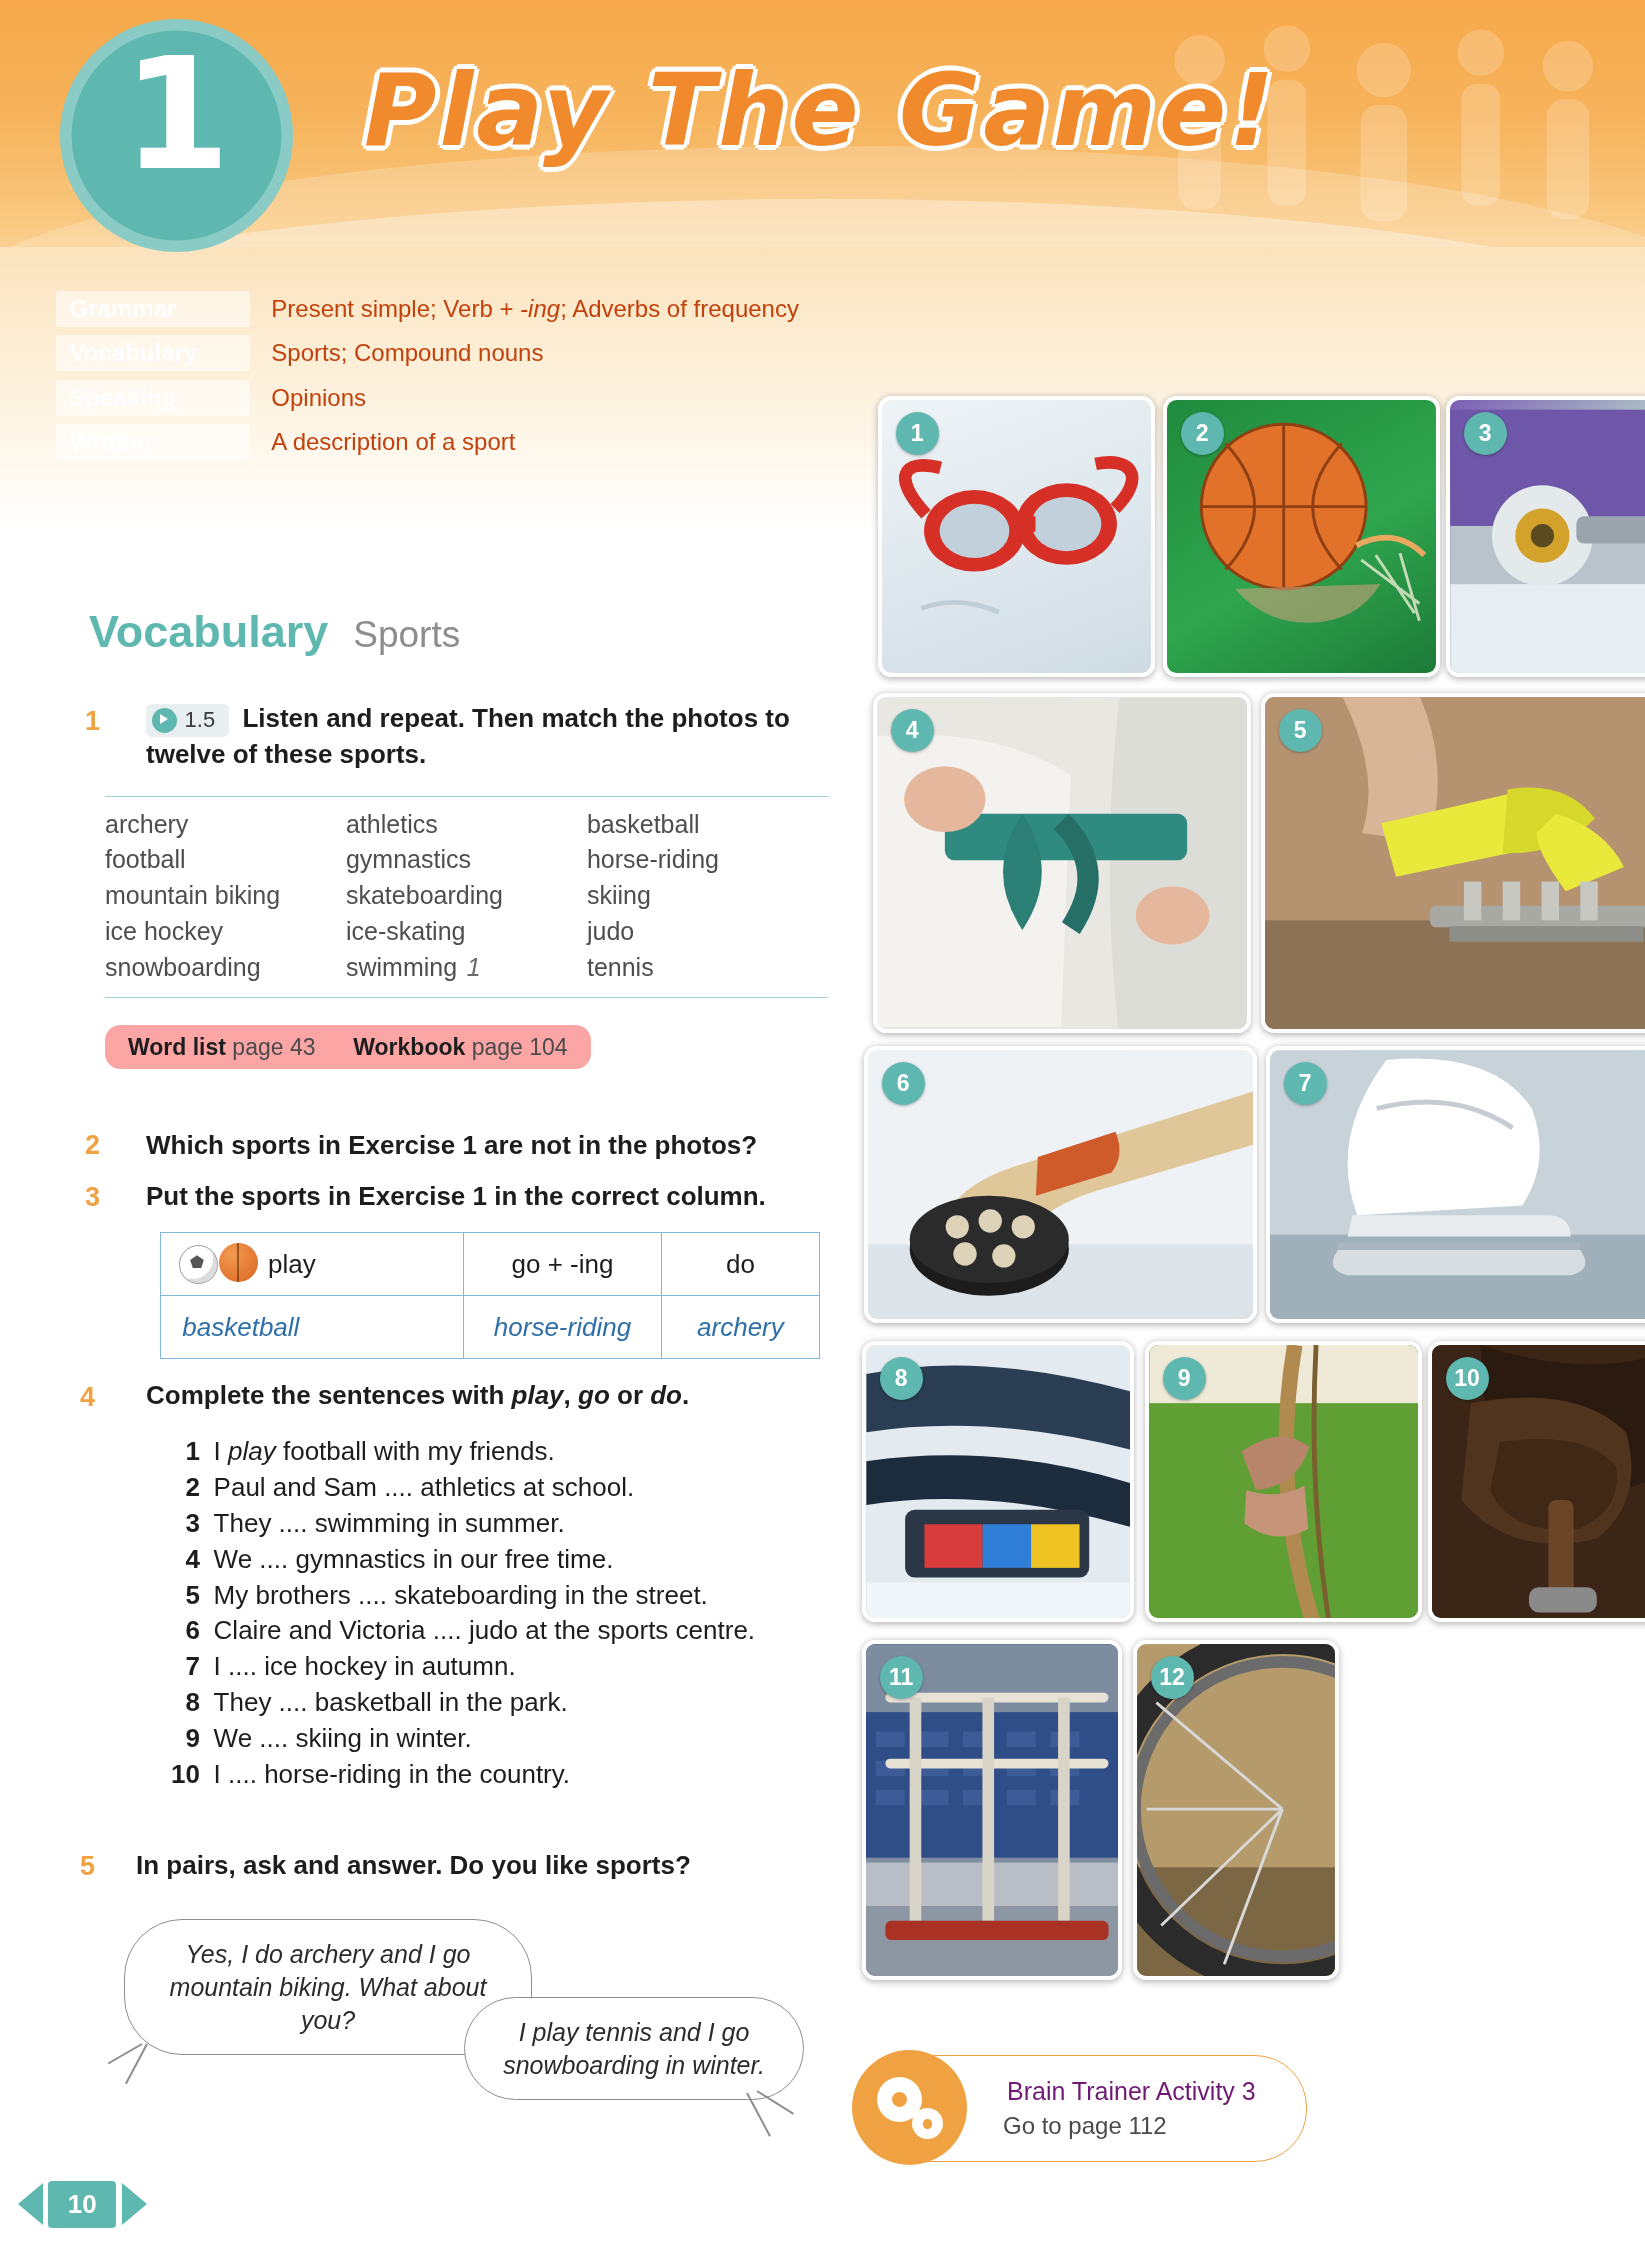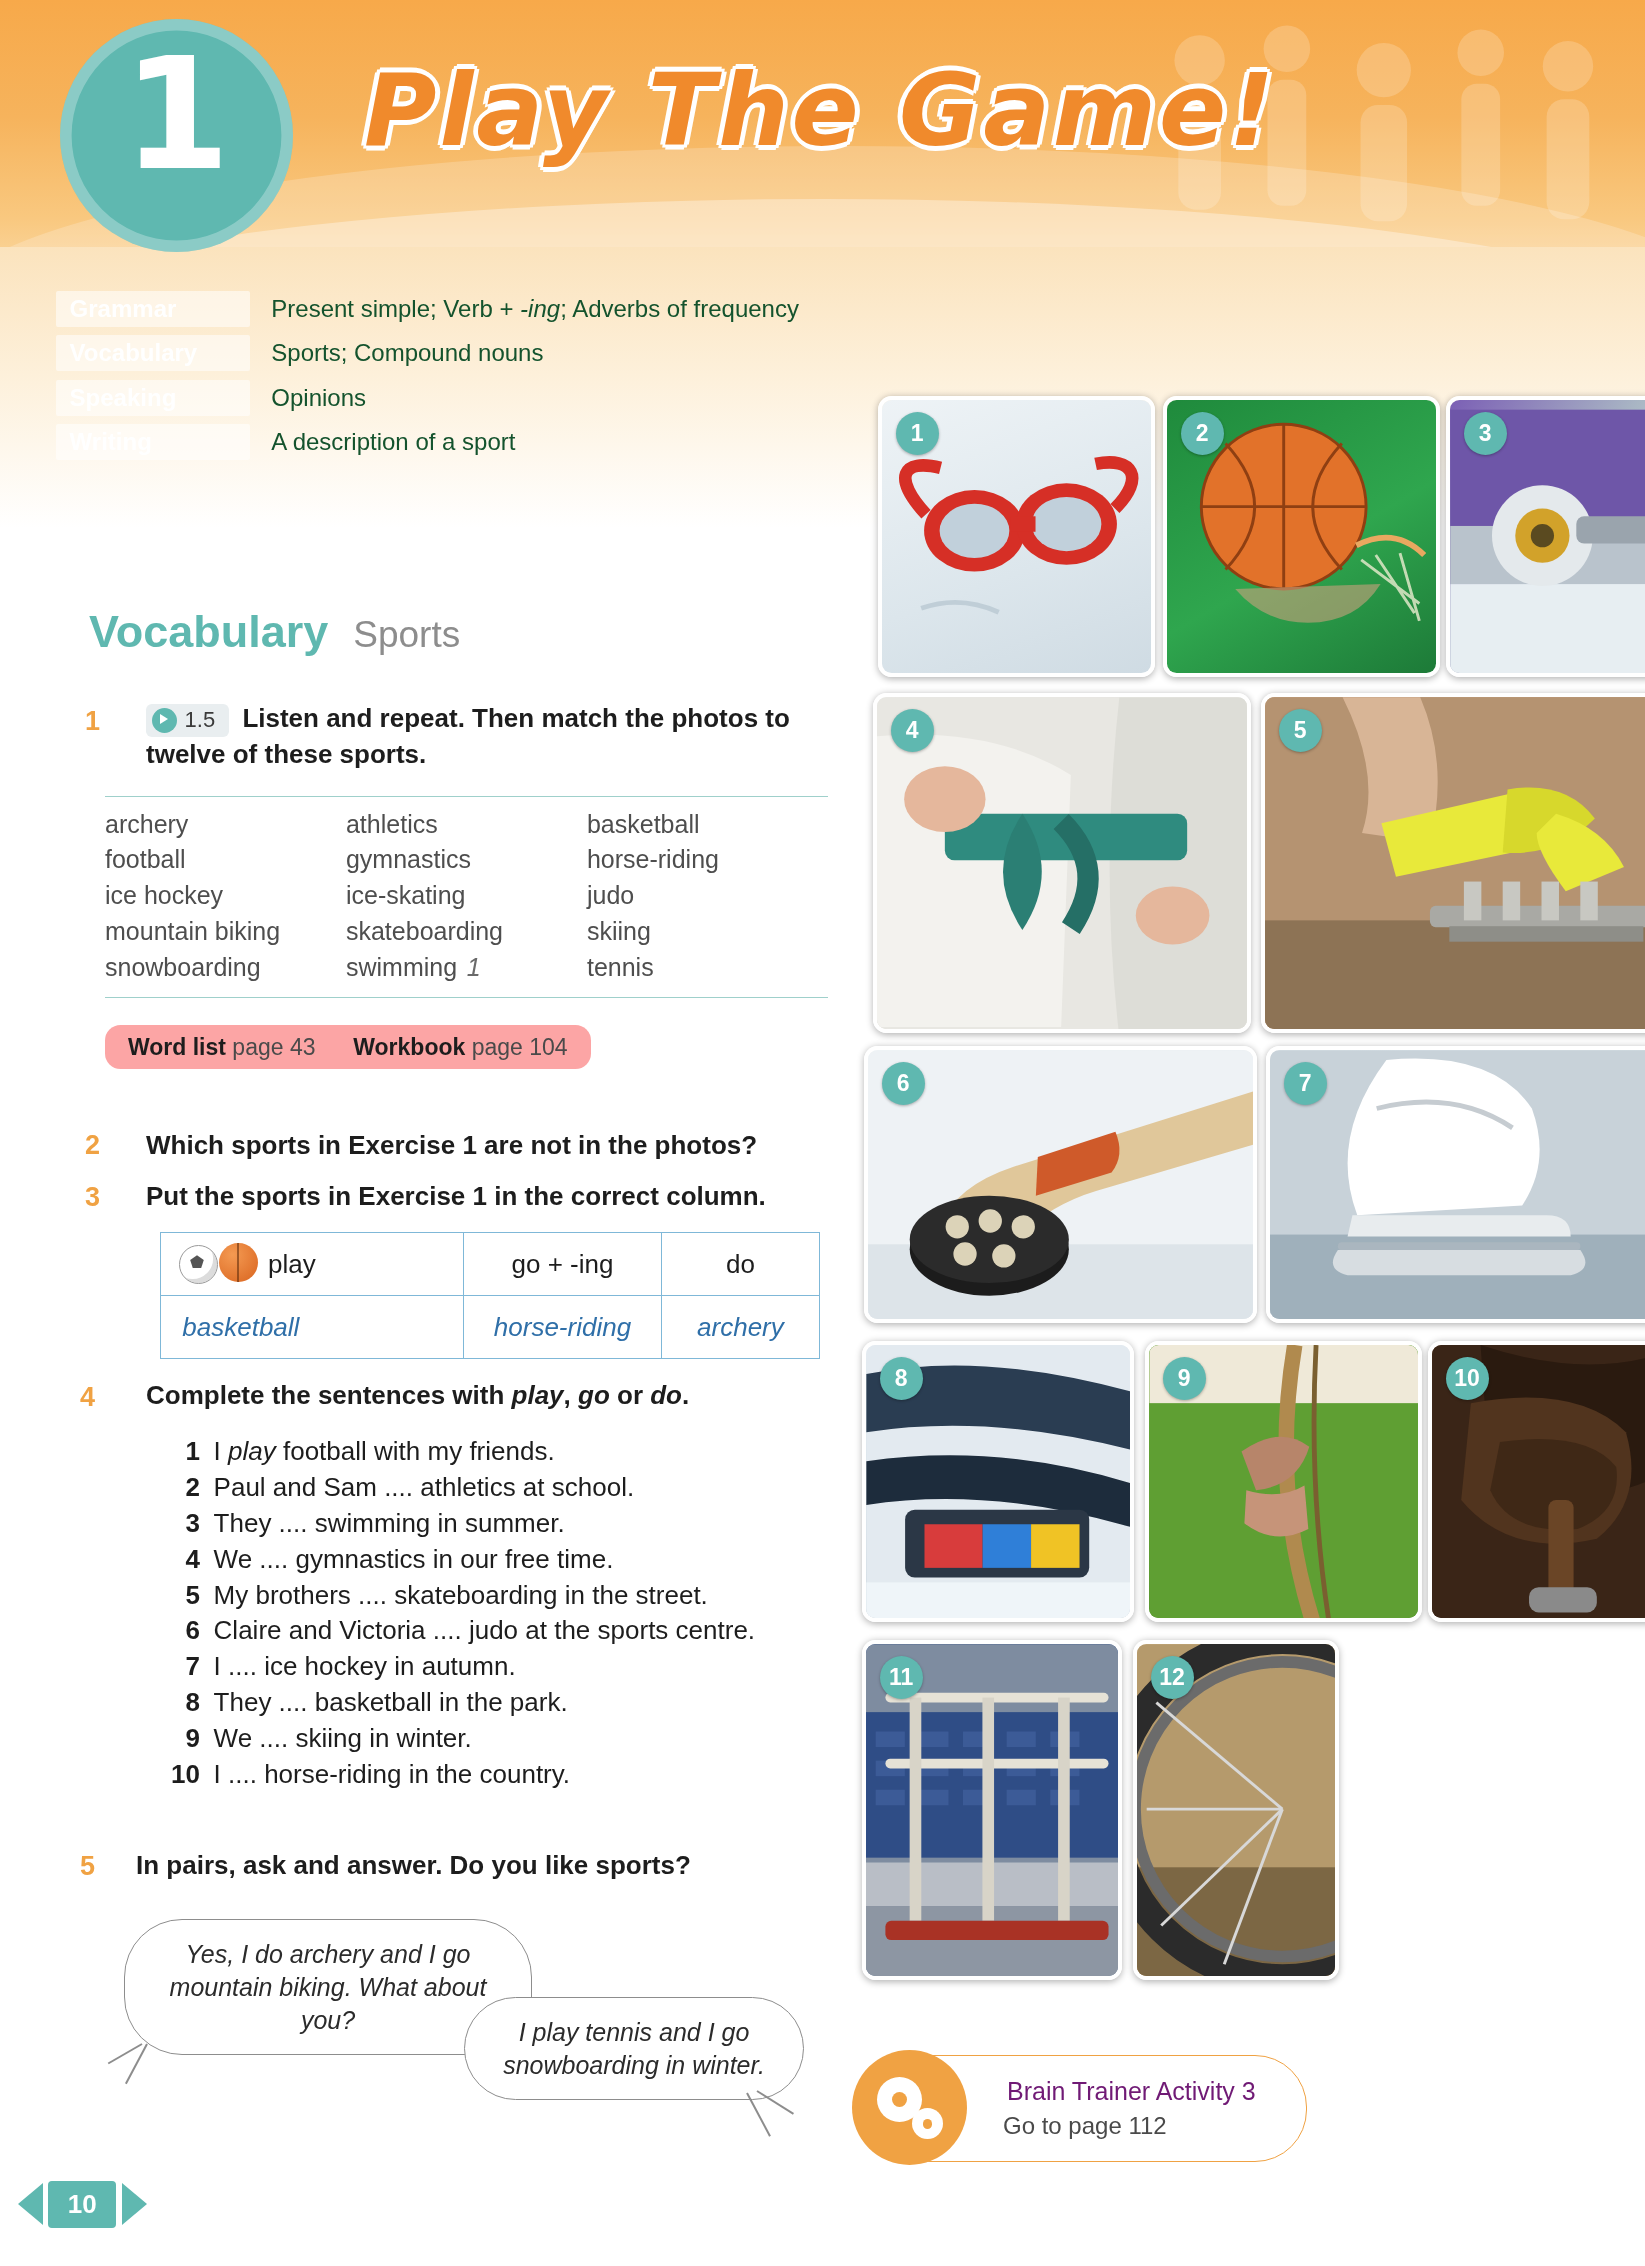--- a/index.html
+++ b/index.html
@@ -108,21 +108,21 @@
     background: rgba(255,255,255,0.55);
     color: #ffffff;
     font-weight: bold;
     font-size: 24px;
     padding: 3.9px 13.6px;
     box-sizing: border-box;
     border-radius: 1.9px;
   }
   .syl-val {
     font-size: 24px;
-    color: #14532d;
+    color: #c2410c;
     padding-left: 21.3px;
   }
   .syl-val i { font-style: italic; }
 
   
   .voc-head {
     position: absolute;
     left: 89px; top: 606px;
     font-size: 45px;
     color: #5fb8b0;
@@ -521,28 +521,28 @@
       <div class="wb-cell">archery</div>
       <div class="wb-cell">athletics</div>
       <div class="wb-cell">basketball</div>
     </div>
     <div class="wb-row">
       <div class="wb-cell">football</div>
       <div class="wb-cell">gymnastics</div>
       <div class="wb-cell">horse-riding</div>
     </div>
     <div class="wb-row">
+      <div class="wb-cell">mountain biking</div>
+      <div class="wb-cell">skateboarding</div>
+      <div class="wb-cell">skiing</div>
+    </div>
+    <div class="wb-row">
       <div class="wb-cell">ice hockey</div>
       <div class="wb-cell">ice-skating</div>
       <div class="wb-cell">judo</div>
-    </div>
-    <div class="wb-row">
-      <div class="wb-cell">mountain biking</div>
-      <div class="wb-cell">skateboarding</div>
-      <div class="wb-cell">skiing</div>
     </div>
     <div class="wb-row">
       <div class="wb-cell">snowboarding</div>
       <div class="wb-cell"><span>swimming</span><i>1</i></div>
       <div class="wb-cell">tennis</div>
     </div>
   </div>
 
   <div class="wordlist-bar">
     <b>Word list</b>

